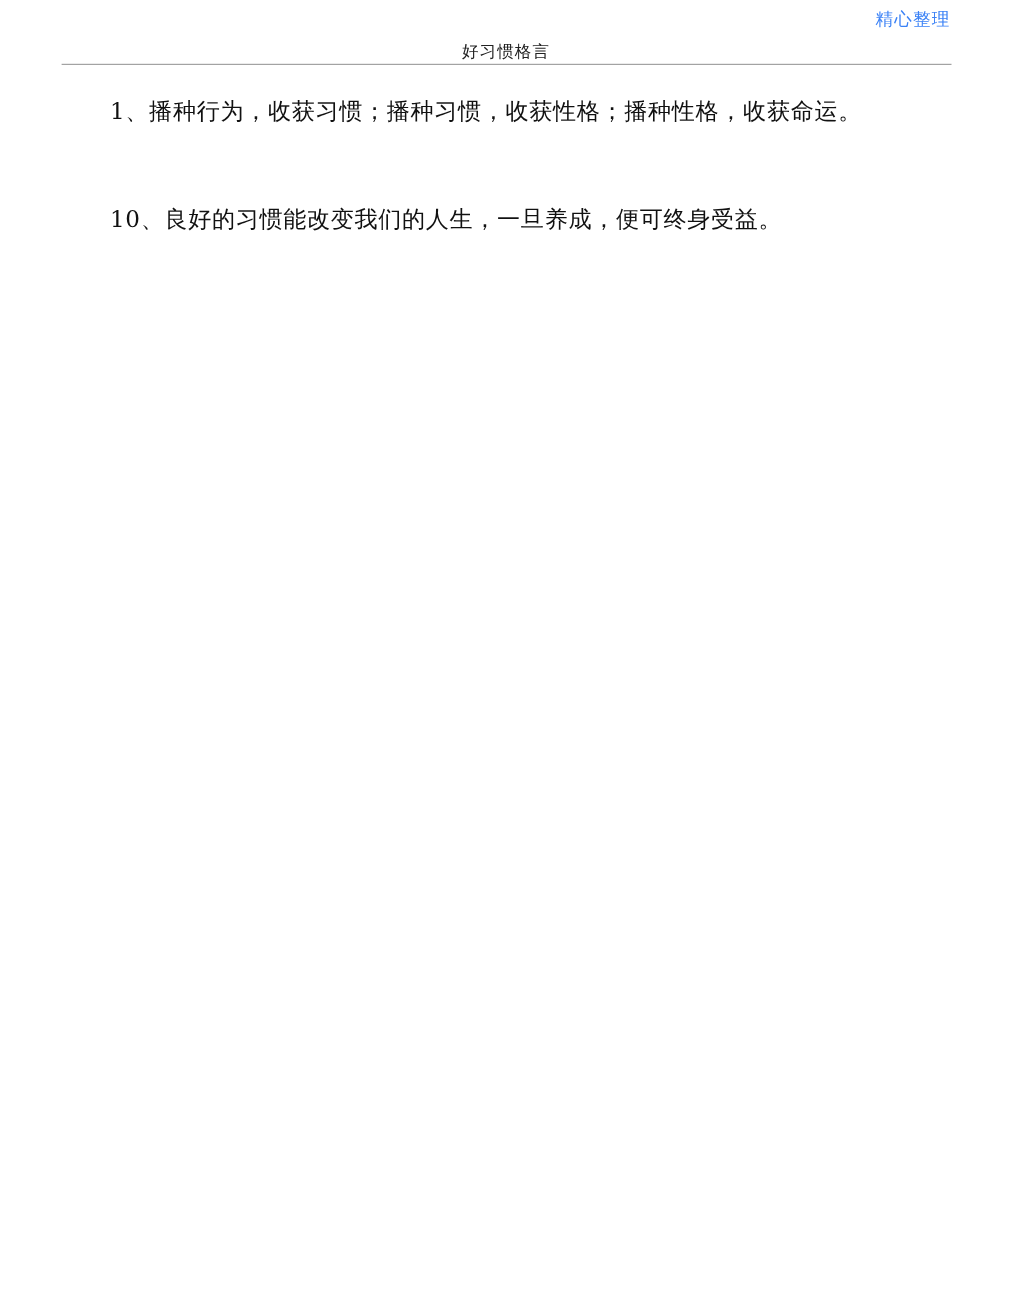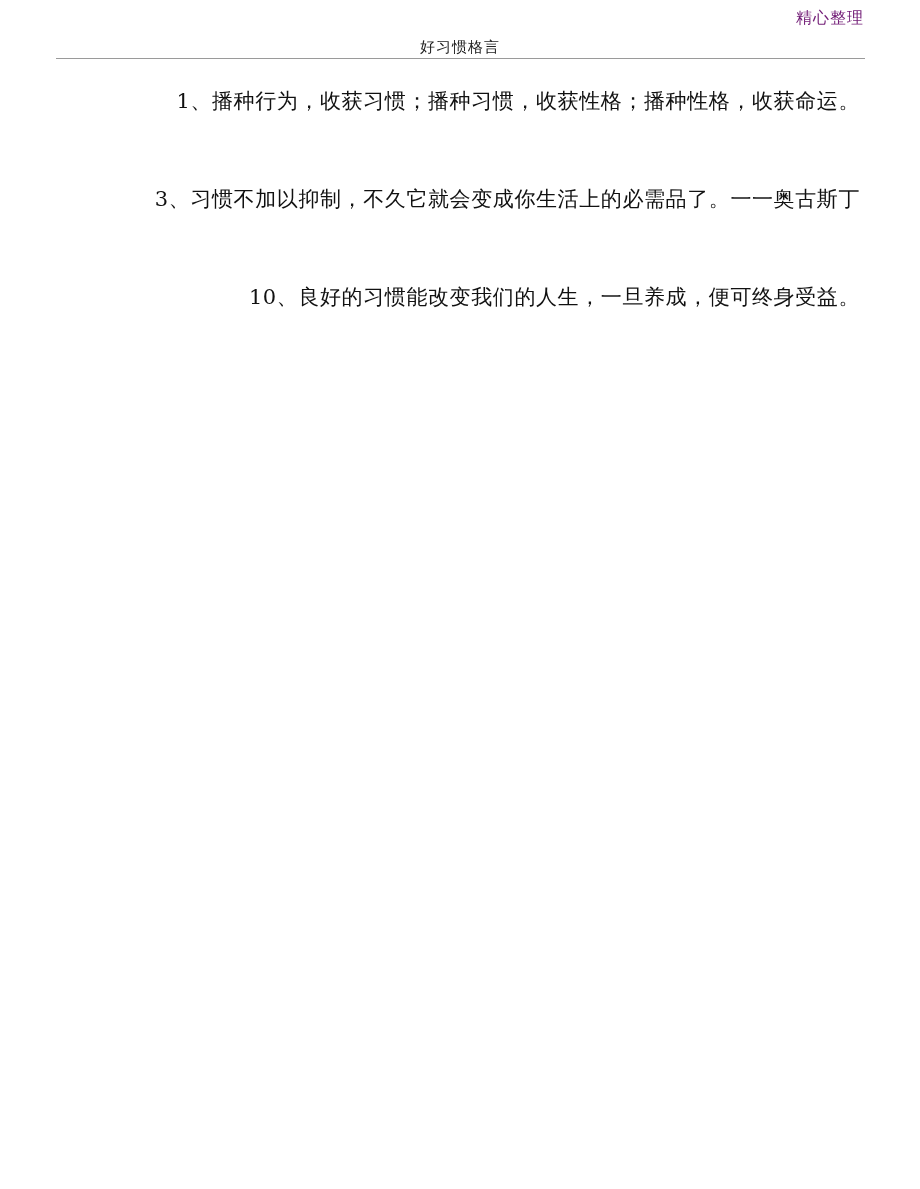--- a/index.html
+++ b/index.html
@@ -13,21 +13,21 @@
     position: relative;
     overflow: hidden;
     font-family: "DejaVu Serif", "Liberation Serif", serif;
     color: #111111;
   }
   .corner-note {
     position: absolute;
     top: 8px;
     right: 56px;
     font-size: 16px;
-    color: #701a75;
+    color: #3b82f6;
     letter-spacing: 1px;
   }
   .header-title {
     position: absolute;
     top: 38px;
     left: 0;
     width: 920px;
     text-align: center;
     font-size: 15px;
     color: #222222;
@@ -39,35 +39,33 @@
     left: 56px;
     width: 809px;
     height: 0;
     border-top: 1.5px solid #9a9a9a;
   }
   .content {
     position: absolute;
     top: 77px;
     left: 56px;
     width: 804px;
-    text-align: right;
   }
   .para {
     font-size: 21px;
     line-height: 49px;
     text-indent: 44px;
     margin: 0 0 49px 0;
     letter-spacing: 0.6px;
     word-break: break-all;
   }
 </style>
 </head>
 <body>
 
 <div class="corner-note">精心整理</div>
 <div class="header-title">好习惯格言</div>
 <div class="header-rule"></div>
 
 <div class="content">
   <p class="para">1、播种行为，收获习惯；播种习惯，收获性格；播种性格，收获命运。</p>
-  <p class="para">3、习惯不加以抑制，不久它就会变成你生活上的必需品了。一一奥古斯丁</p>
   <p class="para">10、良好的习惯能改变我们的人生，一旦养成，便可终身受益。</p>
 </div>
 
 </body></html>

